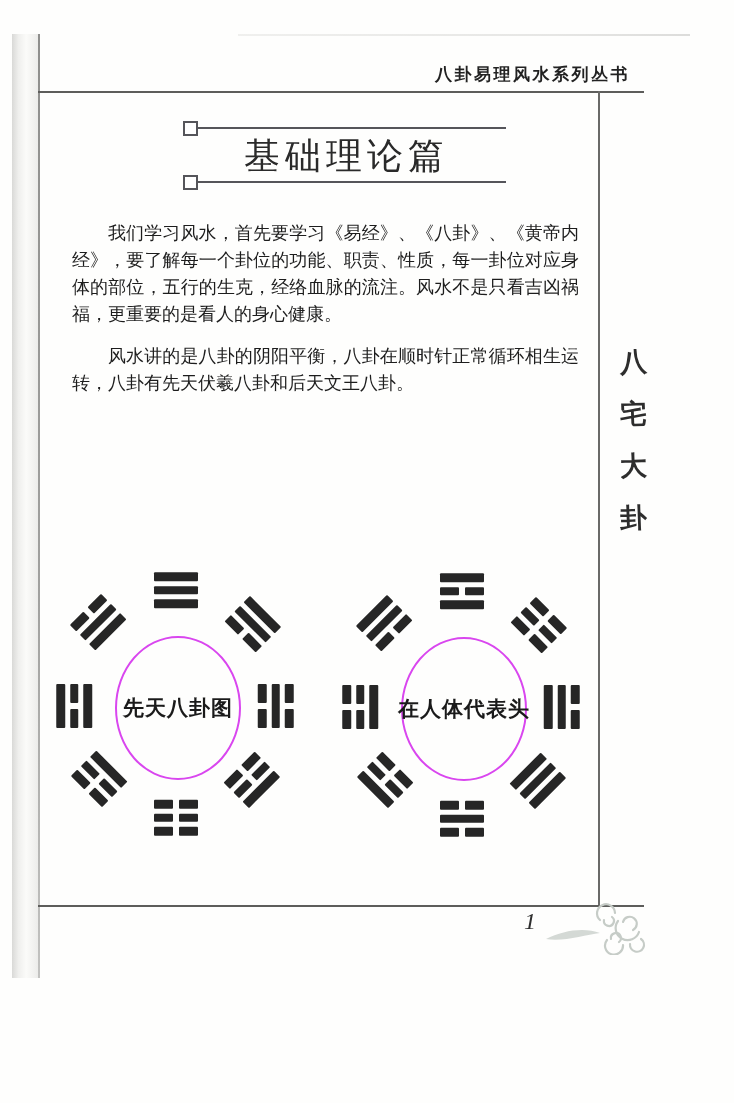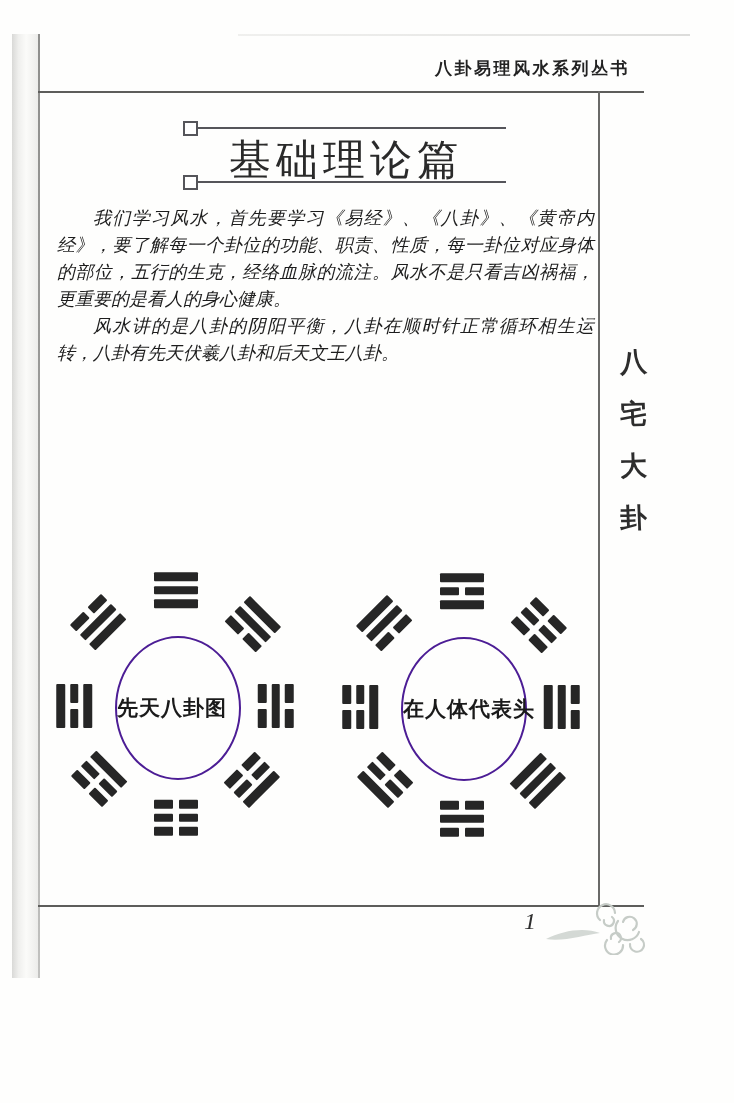--- a/index.html
+++ b/index.html
@@ -17,57 +17,57 @@
   .gutter-line{
     position:absolute;left:38px;top:34px;width:2px;height:944px;
     background:linear-gradient(180deg,#8e8e8c 0%,#a1a19f 60%,#c2c2c0 100%);
   }
   .scan-top-line{
     position:absolute;left:238px;top:34px;width:452px;height:2px;
     background:linear-gradient(90deg,#ececea,#e0e0de 70%,#d4d4d2);opacity:.8;
   }
   
   .series-title{
-    position:absolute;top:57px;right:104px;
+    position:absolute;top:63px;right:104px;
     font-size:17px;font-weight:700;letter-spacing:2.5px;color:#222;
   }
   .rule-top{position:absolute;left:38px;top:91px;width:606px;height:2px;background:#5d5d5b;}
   .rule-bottom{position:absolute;left:38px;top:905px;width:606px;height:2px;background:#5d5d5b;}
   .divider-right{position:absolute;left:598px;top:91px;width:2px;height:816px;background:#6a6a68;}
   
   .title-rule{position:absolute;left:187px;width:319px;height:2px;background:#55555a;}
   .title-rule .sq{
     position:absolute;left:-4px;top:-6px;width:11px;height:11px;
     border:2px solid #55555a;background:#fff;display:block;
   }
   .title-rule.t1{top:127px;}
   .title-rule.t2{top:181px;}
   .section-title{
     position:absolute;left:187px;top:132px;width:319px;margin:0;
-    font-size:42px;font-weight:400;letter-spacing:5px;text-align:center;color:#2a2a2a;
+    font-size:36px;font-weight:400;letter-spacing:5px;text-align:center;color:#2a2a2a;
   }
   
   .body-text{
     position:absolute;left:57px;top:205px;width:537px;
     font-size:18px;line-height:27px;text-align:justify;color:#1d1d1d;
   }
-  .body-text p{margin:0;text-indent:2em;font-style:italic;}
+  .body-text p{margin:15px;text-indent:2em;}
   
   .edge-label{
     position:absolute;left:616px;top:344px;width:34px;
     display:flex;flex-direction:column;gap:16px;align-items:center;
     font-size:27px;font-weight:700;color:#2d2d2d;
   }
   .edge-label span{display:block;transform:rotate(-2deg);}
   
   .bagua{position:absolute;width:0;height:0;}
   .bagua .circle{
     position:absolute;left:-61px;top:-70px;width:122px;height:140px;
-    border:2px solid #4c1d95;border-radius:50%;background:#fefefd;
-    display:flex;align-items:center;justify-content:flex-start;
+    border:2px solid #d946ef;border-radius:50%;background:#fefefd;
+    display:flex;align-items:center;justify-content:center;
   }
   .bagua .circle span{
     font-family:"Liberation Sans","DejaVu Sans",sans-serif;
     font-size:21px;font-weight:700;letter-spacing:1px;color:#1a1a1a;white-space:nowrap;
   }
   .trigram{position:absolute;width:44px;display:flex;flex-direction:column;gap:5px;}
   .tline{height:8.5px;}
   .tline.solid{background:var(--ink,#262626);border-radius:1px;}
   .tline.broken{display:flex;justify-content:space-between;}
   .tline.broken span{width:19px;background:var(--ink,#262626);border-radius:1px;display:block;}

